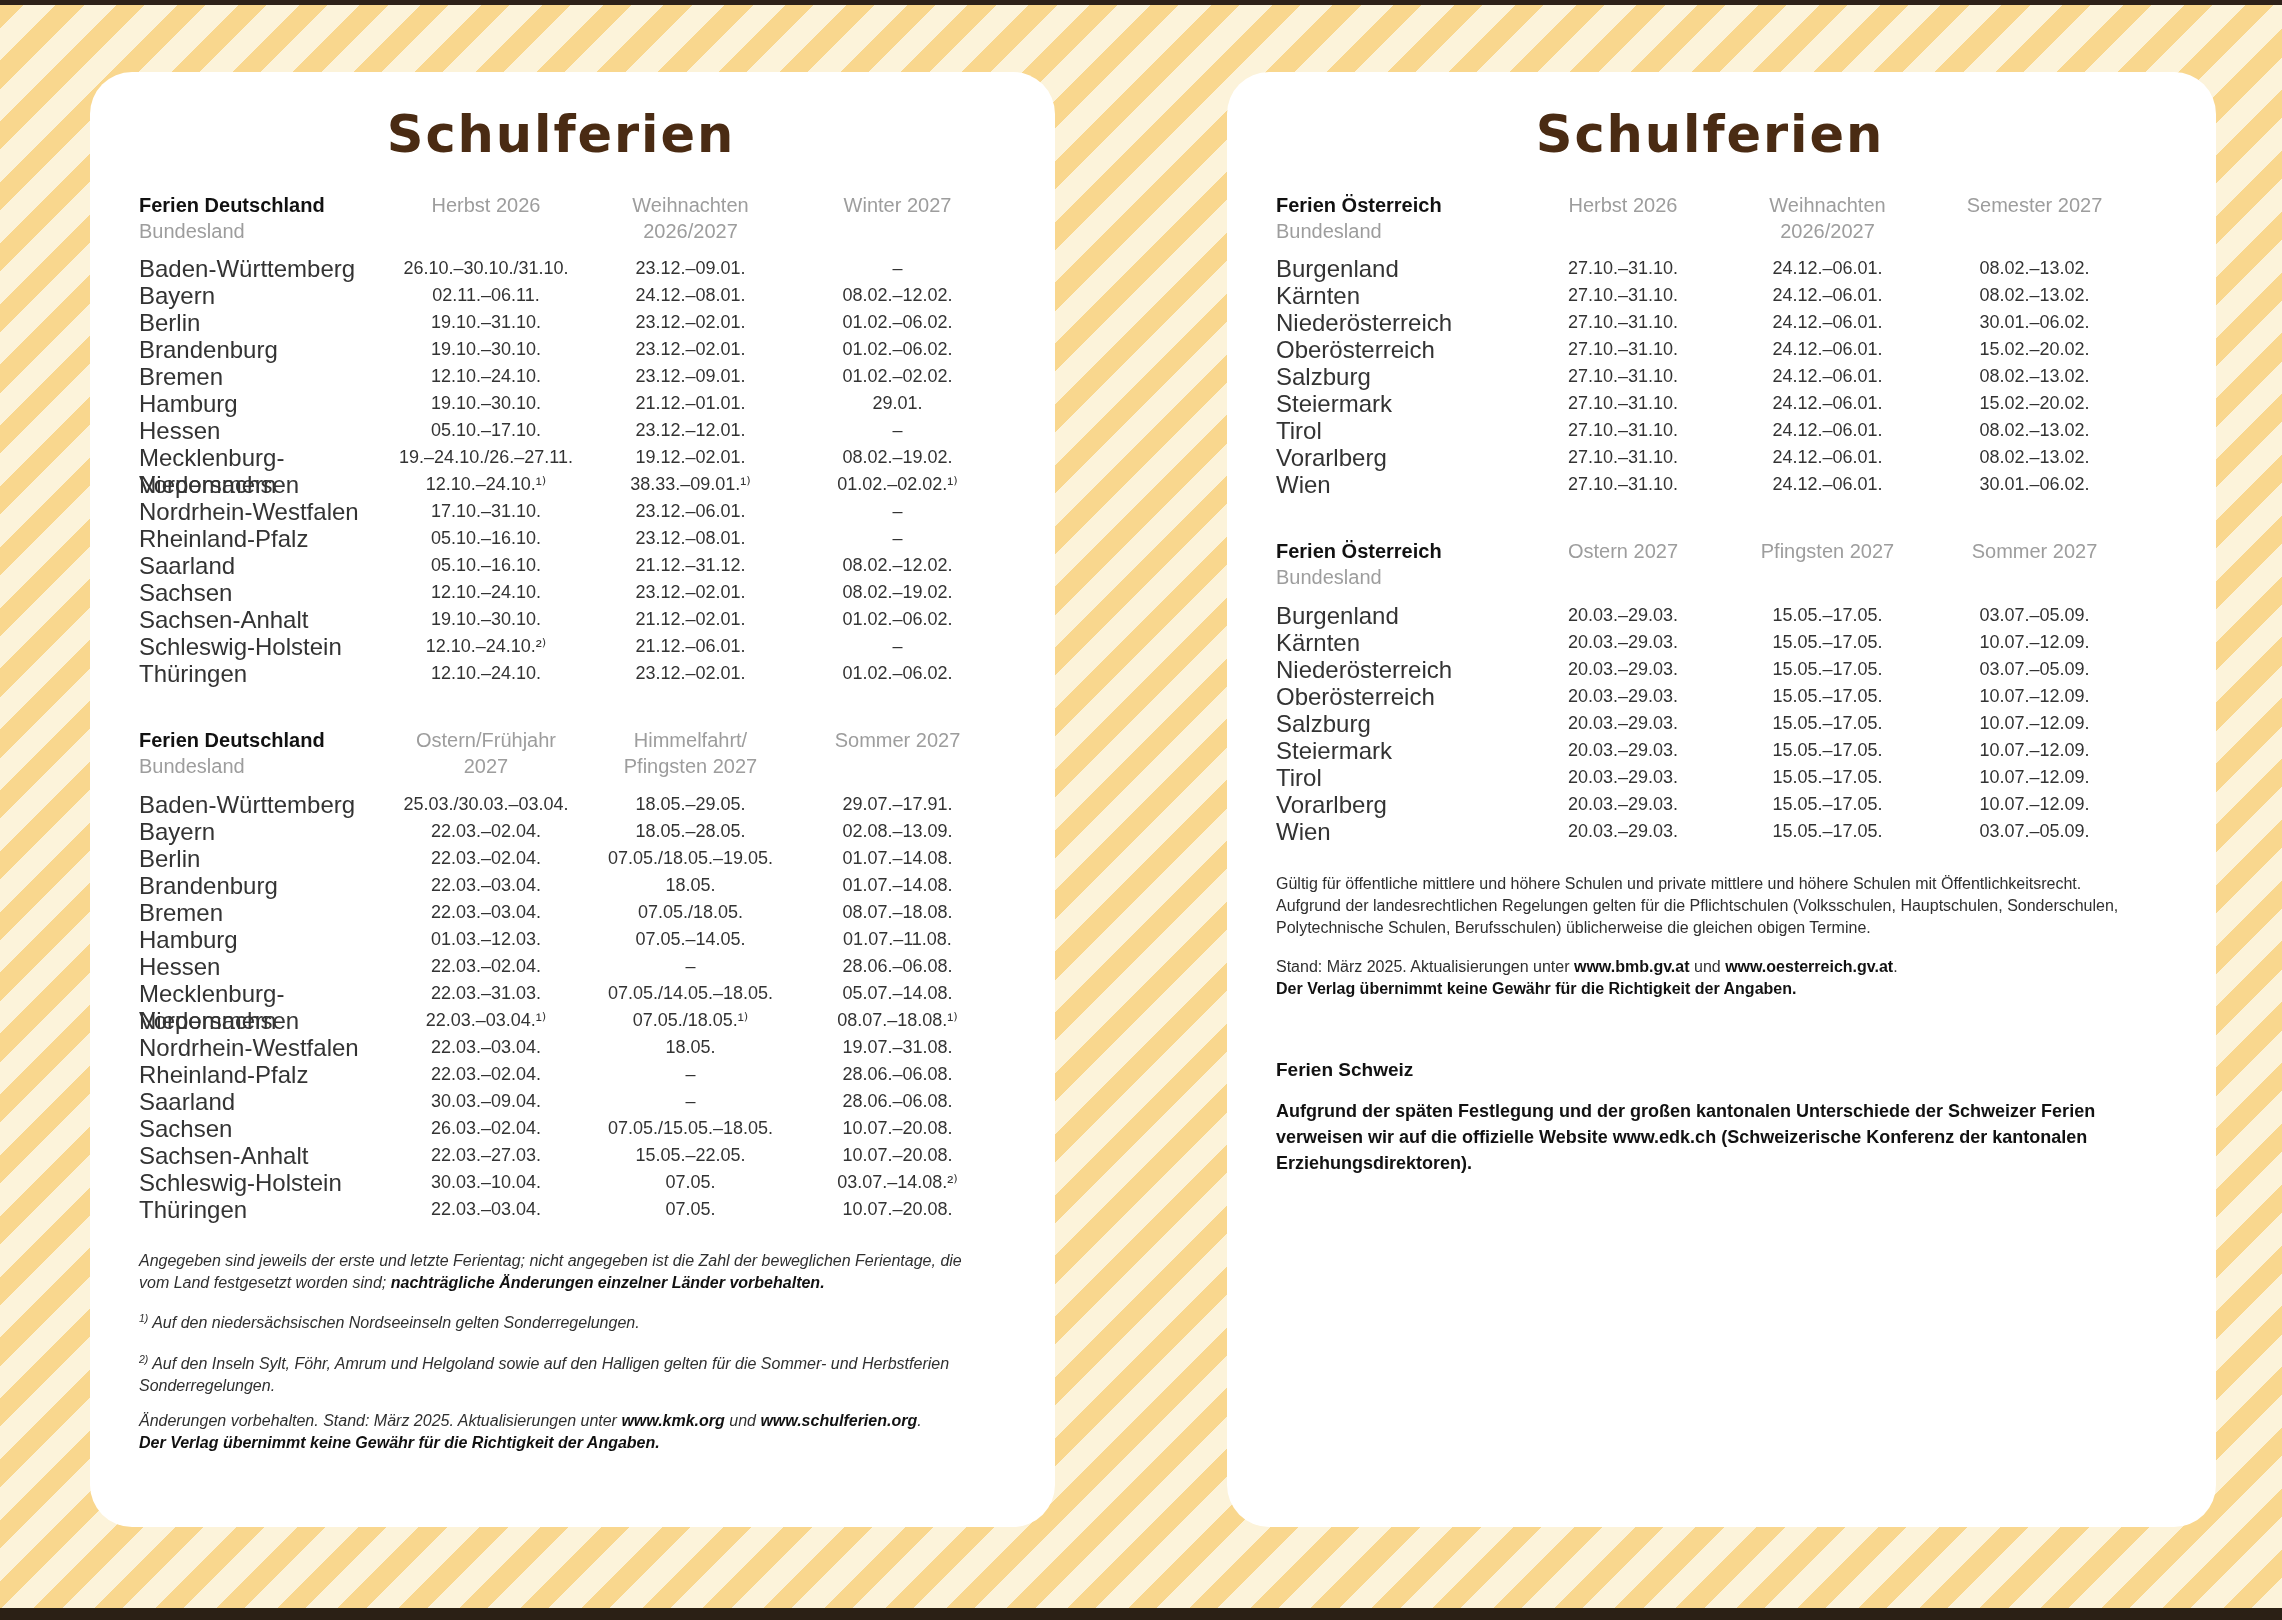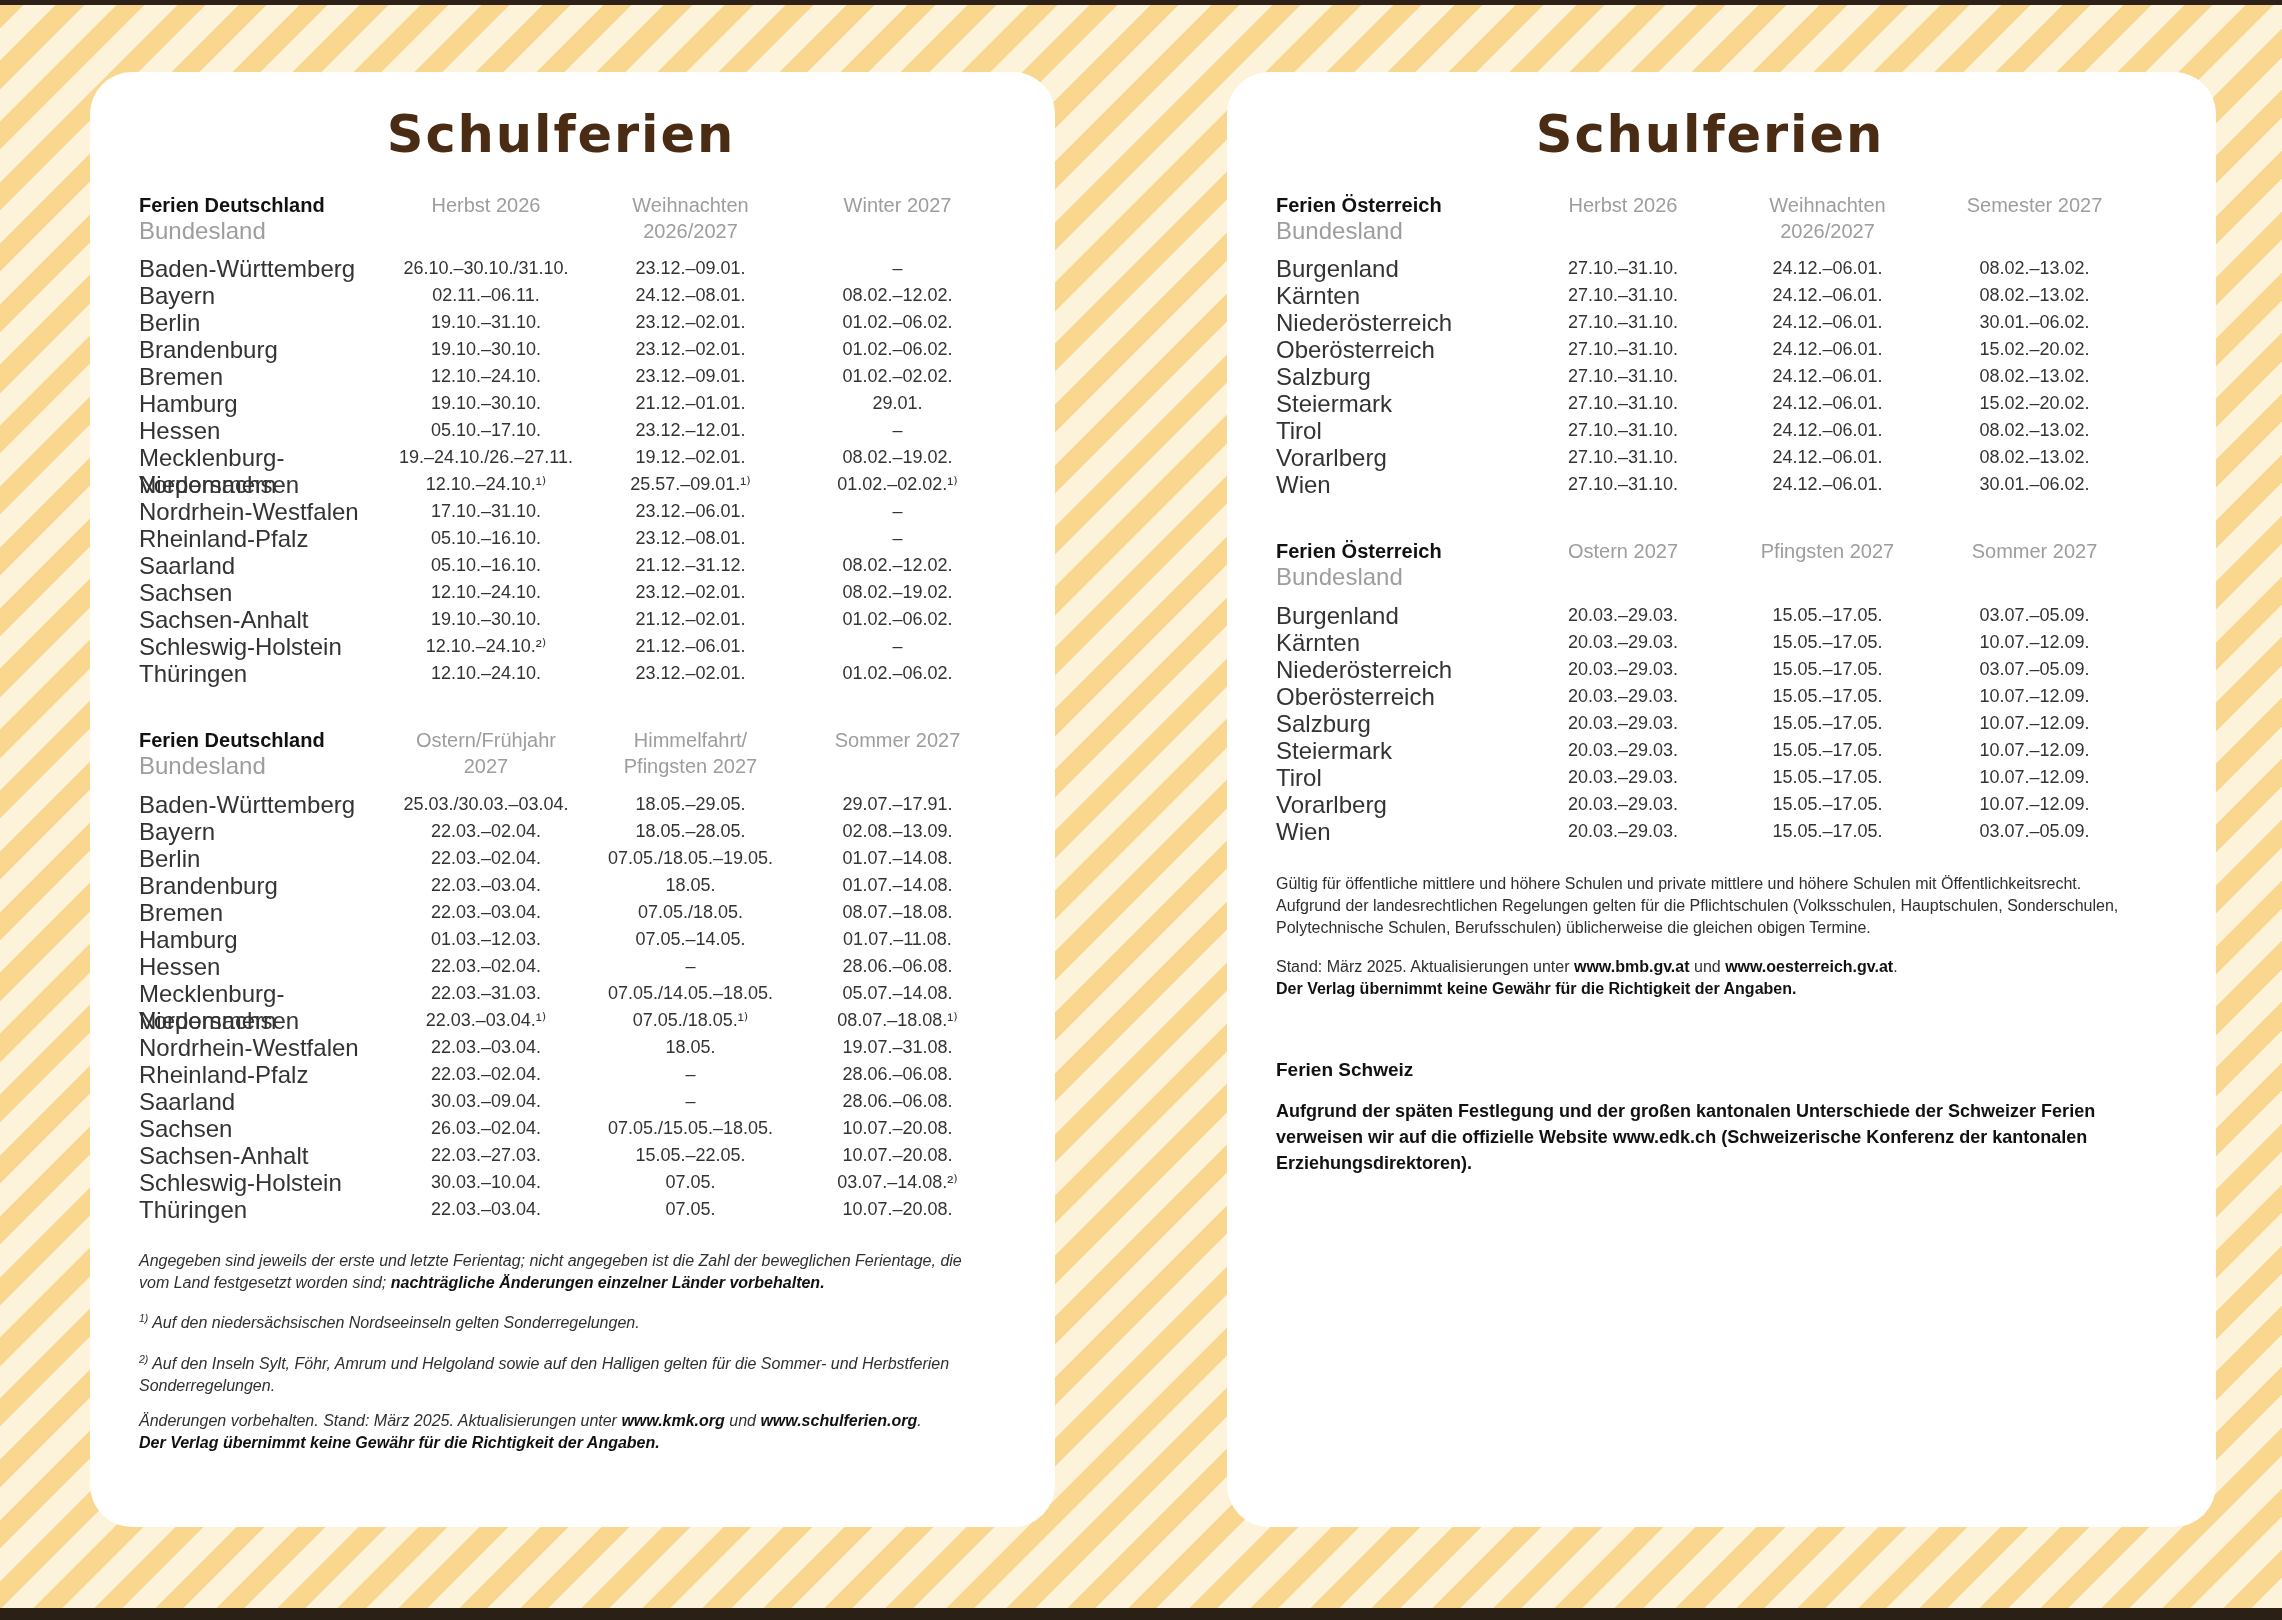--- a/index.html
+++ b/index.html
@@ -17,21 +17,21 @@
   .page.left{left:90px;width:965px;}
   .page.right{left:1227px;width:989px;}
   .title{
     margin:7.6px 0 28.5px 0;text-align:center;
     font-size:51px;font-weight:bold;letter-spacing:1.9px;color:#4a2b13;
     font-family:"DejaVu Sans","Liberation Sans",sans-serif;
   }
   .thead,.trow{display:grid;grid-template-columns:252px 190px 219px 195px;align-items:start;}
   .thead{margin-bottom:11.4px;}
   .tt{font-size:20px;font-weight:bold;color:#111;line-height:26px;}
-  .ts{font-size:24px;color:#9d9d9d;line-height:26px;}
+  .ts{font-size:20px;color:#9d9d9d;line-height:26px;}
   .th{font-size:20px;color:#9d9d9d;line-height:26px;text-align:center;white-space:pre-line;}
   .trow{height:27px;}
   .cl{font-size:24px;color:#333;line-height:27px;text-align:left;}
   .cd{font-size:18px;color:#333;line-height:27px;text-align:center;}
   .sect2{margin-top:40px;}
   .notes{margin-top:27px;font-size:16px;color:#2f2f2f;line-height:22px;max-width:837px;font-style:italic;}
   .notes p{margin:0 0 13.3px 0;}
   .fnote{margin:0;}
   .fnote sup{font-size:10.5px;}
   b,.b{font-weight:bold;color:#111;}
@@ -105,21 +105,21 @@
         </div>
         <div class="trow">
           <span class="cl">Mecklenburg-Vorpommern</span>
           <span class="cd">19.–24.10./26.–27.11.</span>
           <span class="cd">19.12.–02.01.</span>
           <span class="cd">08.02.–19.02.</span>
         </div>
         <div class="trow">
           <span class="cl">Niedersachsen</span>
           <span class="cd">12.10.–24.10.¹⁾</span>
-          <span class="cd">25.57.–09.01.¹⁾</span>
+          <span class="cd">38.33.–09.01.¹⁾</span>
           <span class="cd">01.02.–02.02.¹⁾</span>
         </div>
         <div class="trow">
           <span class="cl">Nordrhein-Westfalen</span>
           <span class="cd">17.10.–31.10.</span>
           <span class="cd">23.12.–06.01.</span>
           <span class="cd">–</span>
         </div>
         <div class="trow">
           <span class="cl">Rheinland-Pfalz</span>

